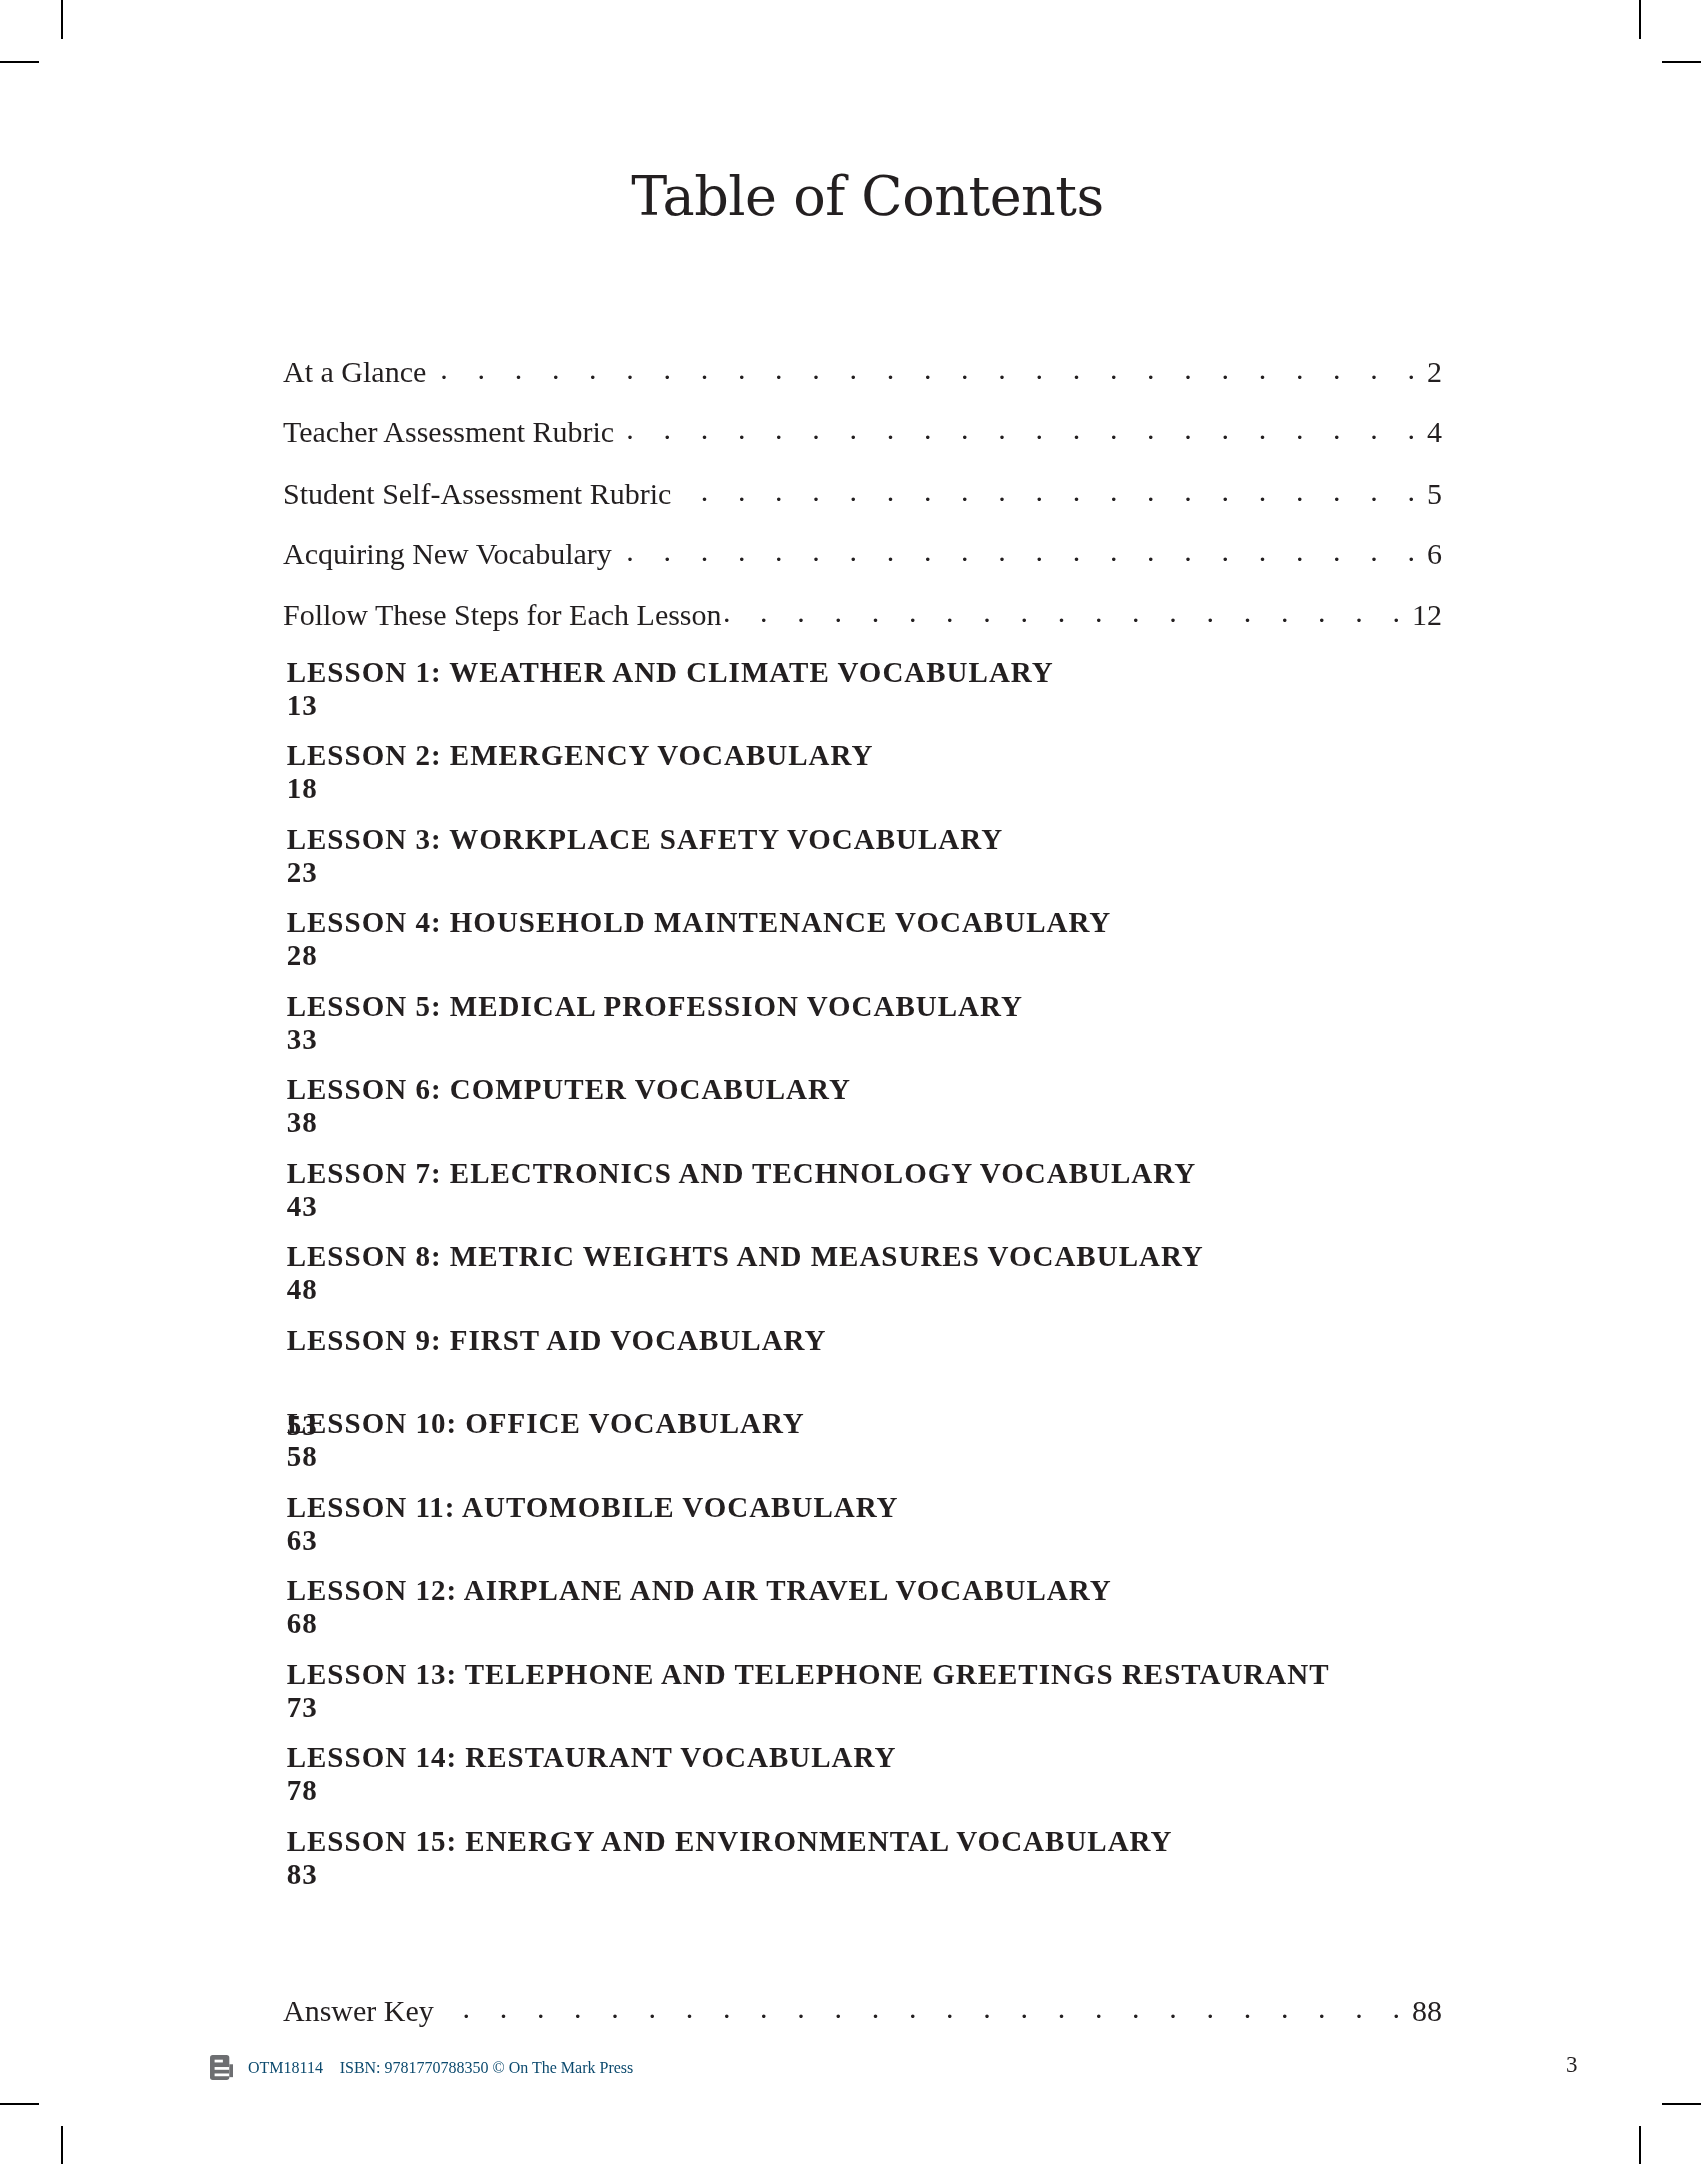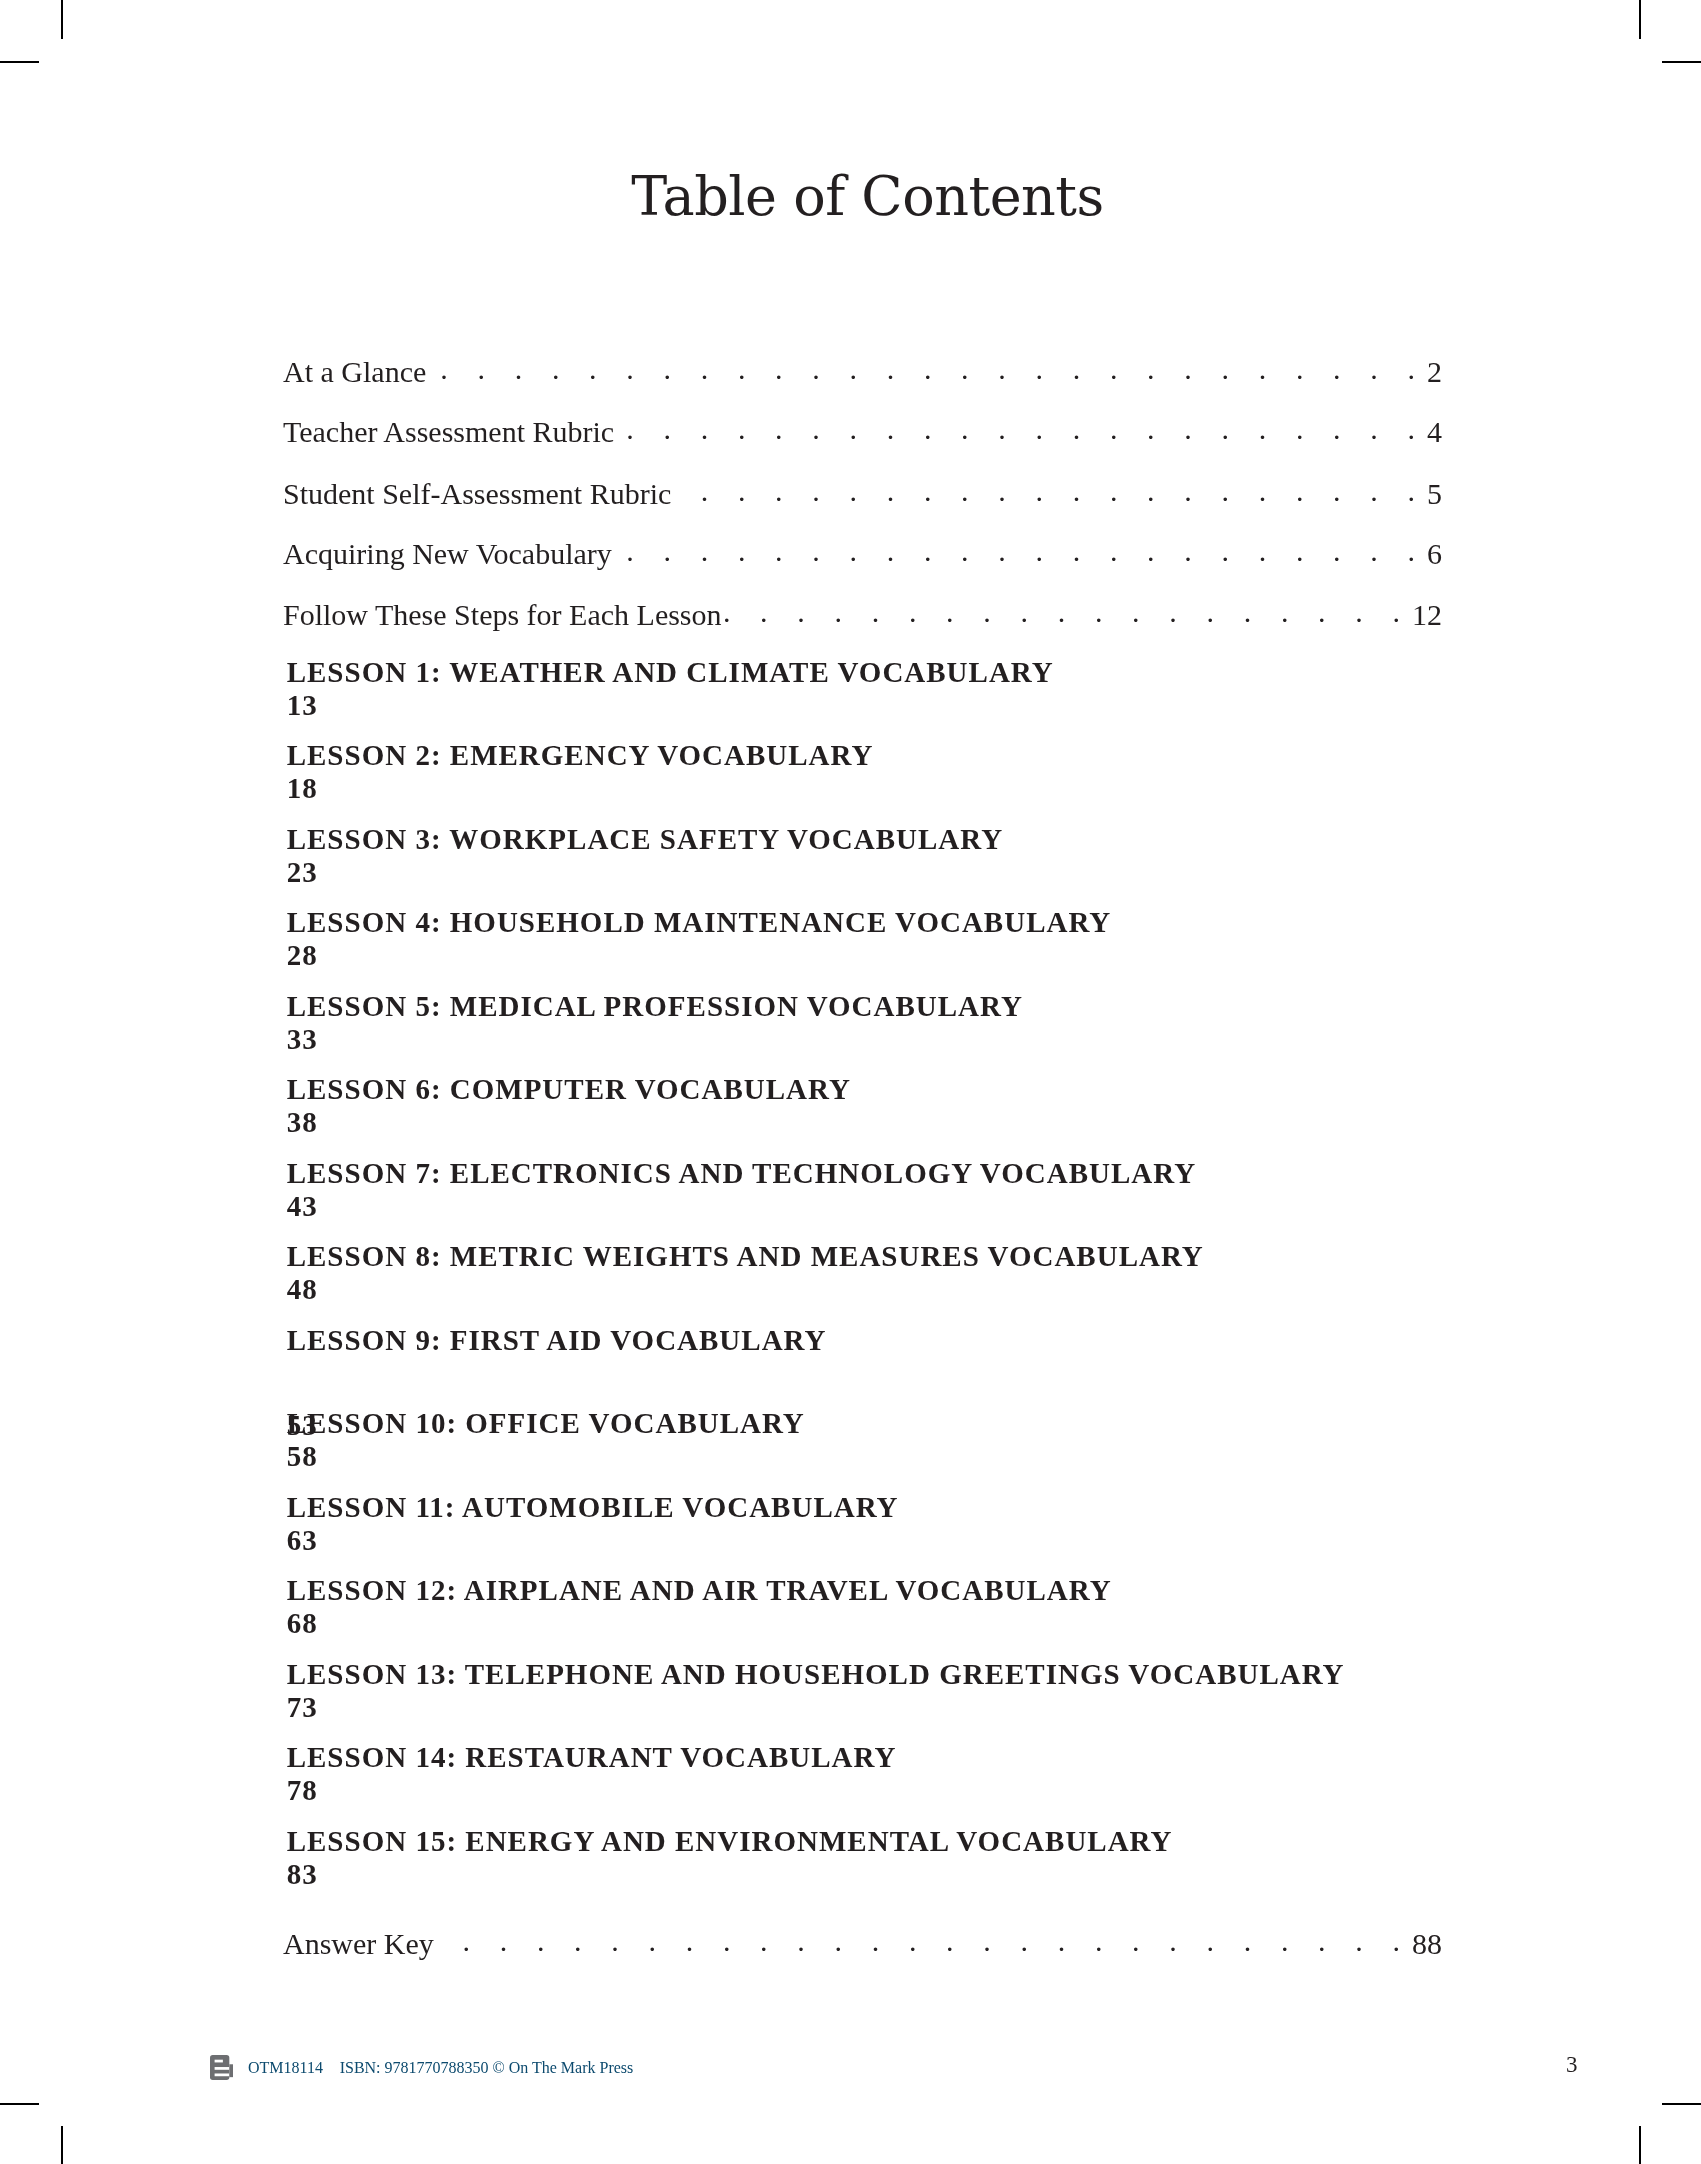--- a/index.html
+++ b/index.html
@@ -135,36 +135,36 @@
     <span class="label">LESSON 11: AUTOMOBILE VOCABULARY</span>
     <span class="leader"></span>
     <span class="page">63</span>
   </div>
   <div class="row lesson" style="top:1574px;">
     <span class="label">LESSON 12: AIRPLANE AND AIR TRAVEL VOCABULARY</span>
     <span class="leader"></span>
     <span class="page">68</span>
   </div>
   <div class="row lesson" style="top:1658px;">
-    <span class="label">LESSON 13: TELEPHONE AND HOUSEHOLD GREETINGS VOCABULARY</span>
+    <span class="label">LESSON 13: TELEPHONE AND TELEPHONE GREETINGS RESTAURANT</span>
     <span class="leader"></span>
     <span class="page">73</span>
   </div>
   <div class="row lesson" style="top:1741px;">
     <span class="label">LESSON 14: RESTAURANT VOCABULARY</span>
     <span class="leader"></span>
     <span class="page">78</span>
   </div>
   <div class="row lesson" style="top:1825px;">
     <span class="label">LESSON 15: ENERGY AND ENVIRONMENTAL VOCABULARY</span>
     <span class="leader"></span>
     <span class="page">83</span>
   </div>
 
-  <div class="row intro" style="top:1891px;">
+  <div class="row intro" style="top:1958px;">
     <span class="label">Answer Key</span>
     <span class="leader"></span>
     <span class="page">88</span>
   </div>
 </div>
 
 <div class="footer">
   <span class="icon">
     <svg width="23" height="25" viewBox="0 0 25 27">
       <rect x="0" y="0" width="21" height="27" rx="3" fill="#6d6e71"></rect>

